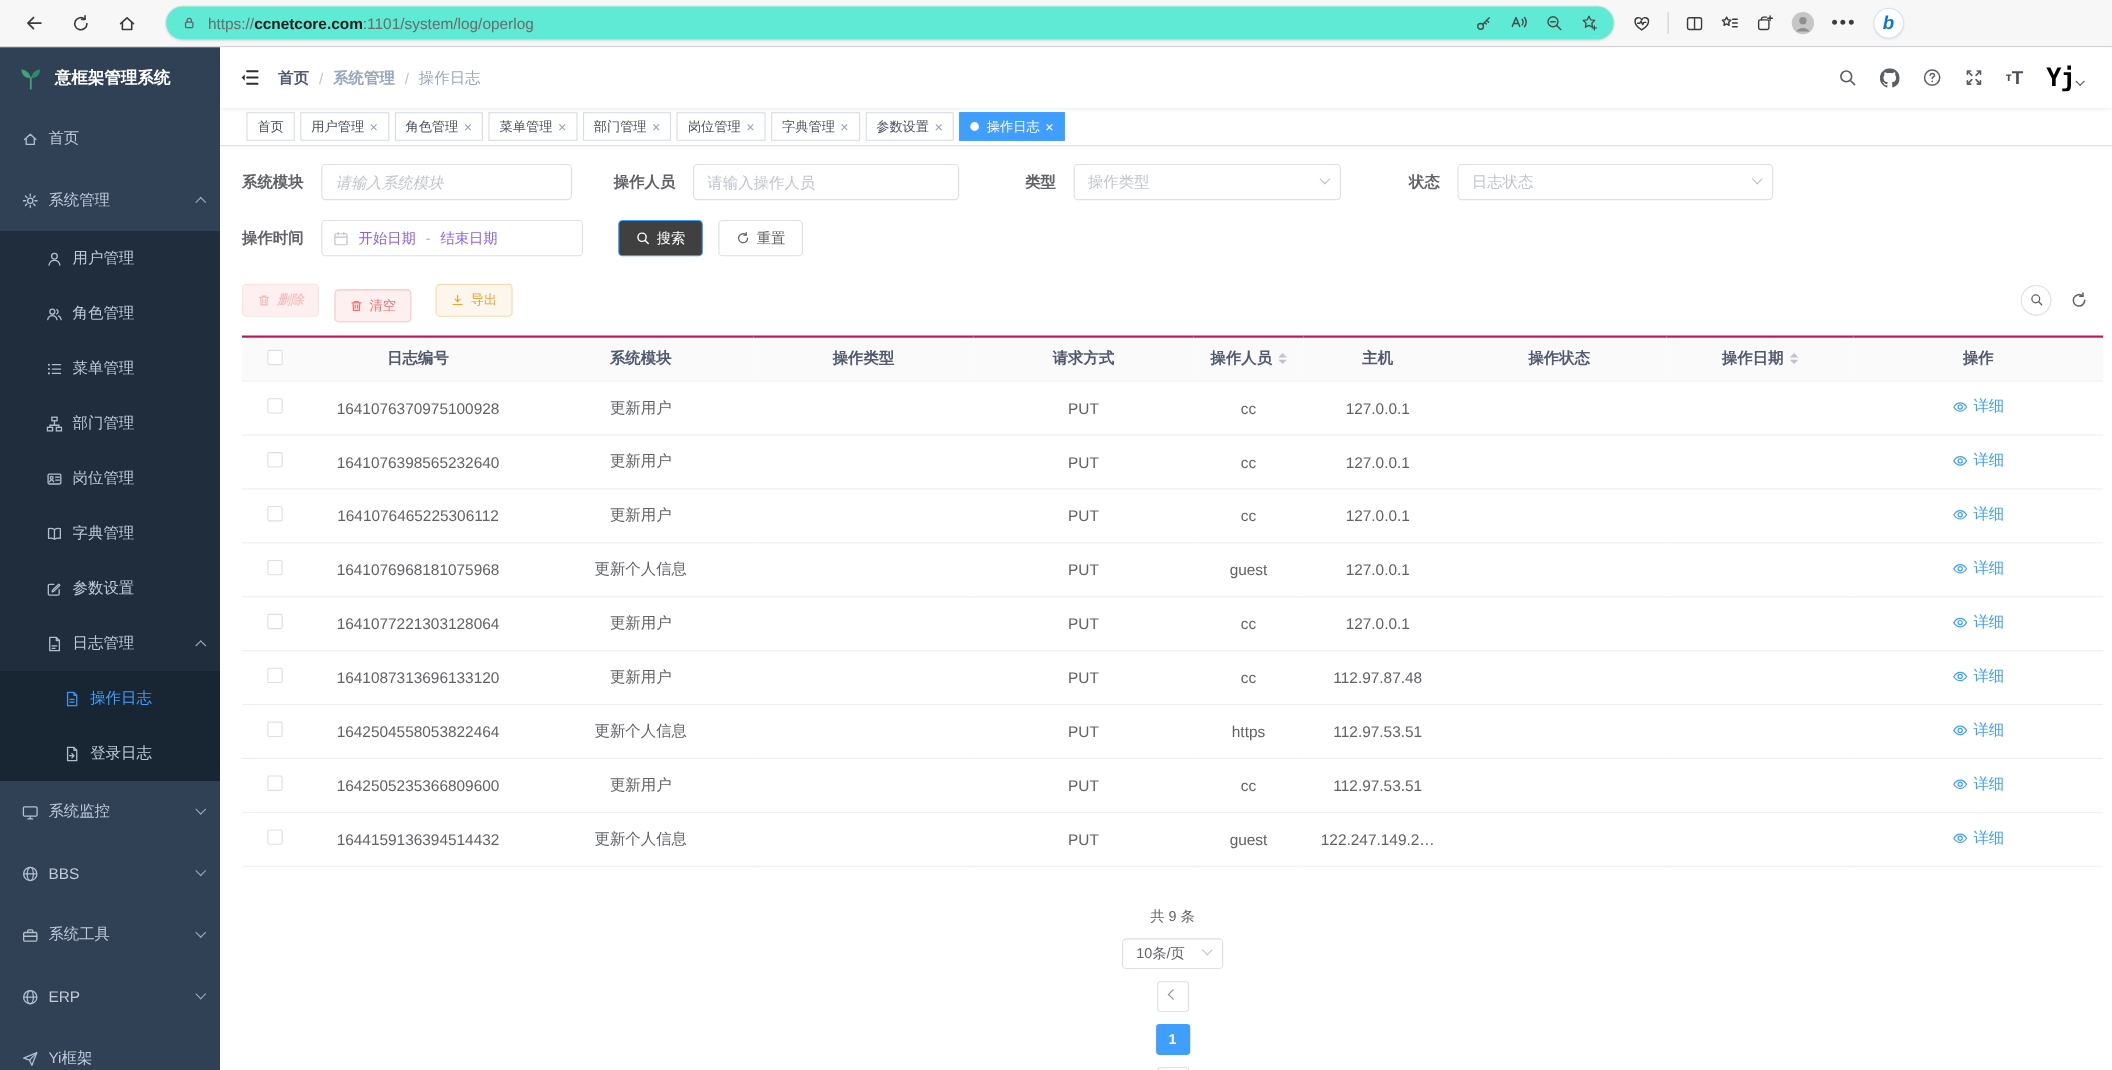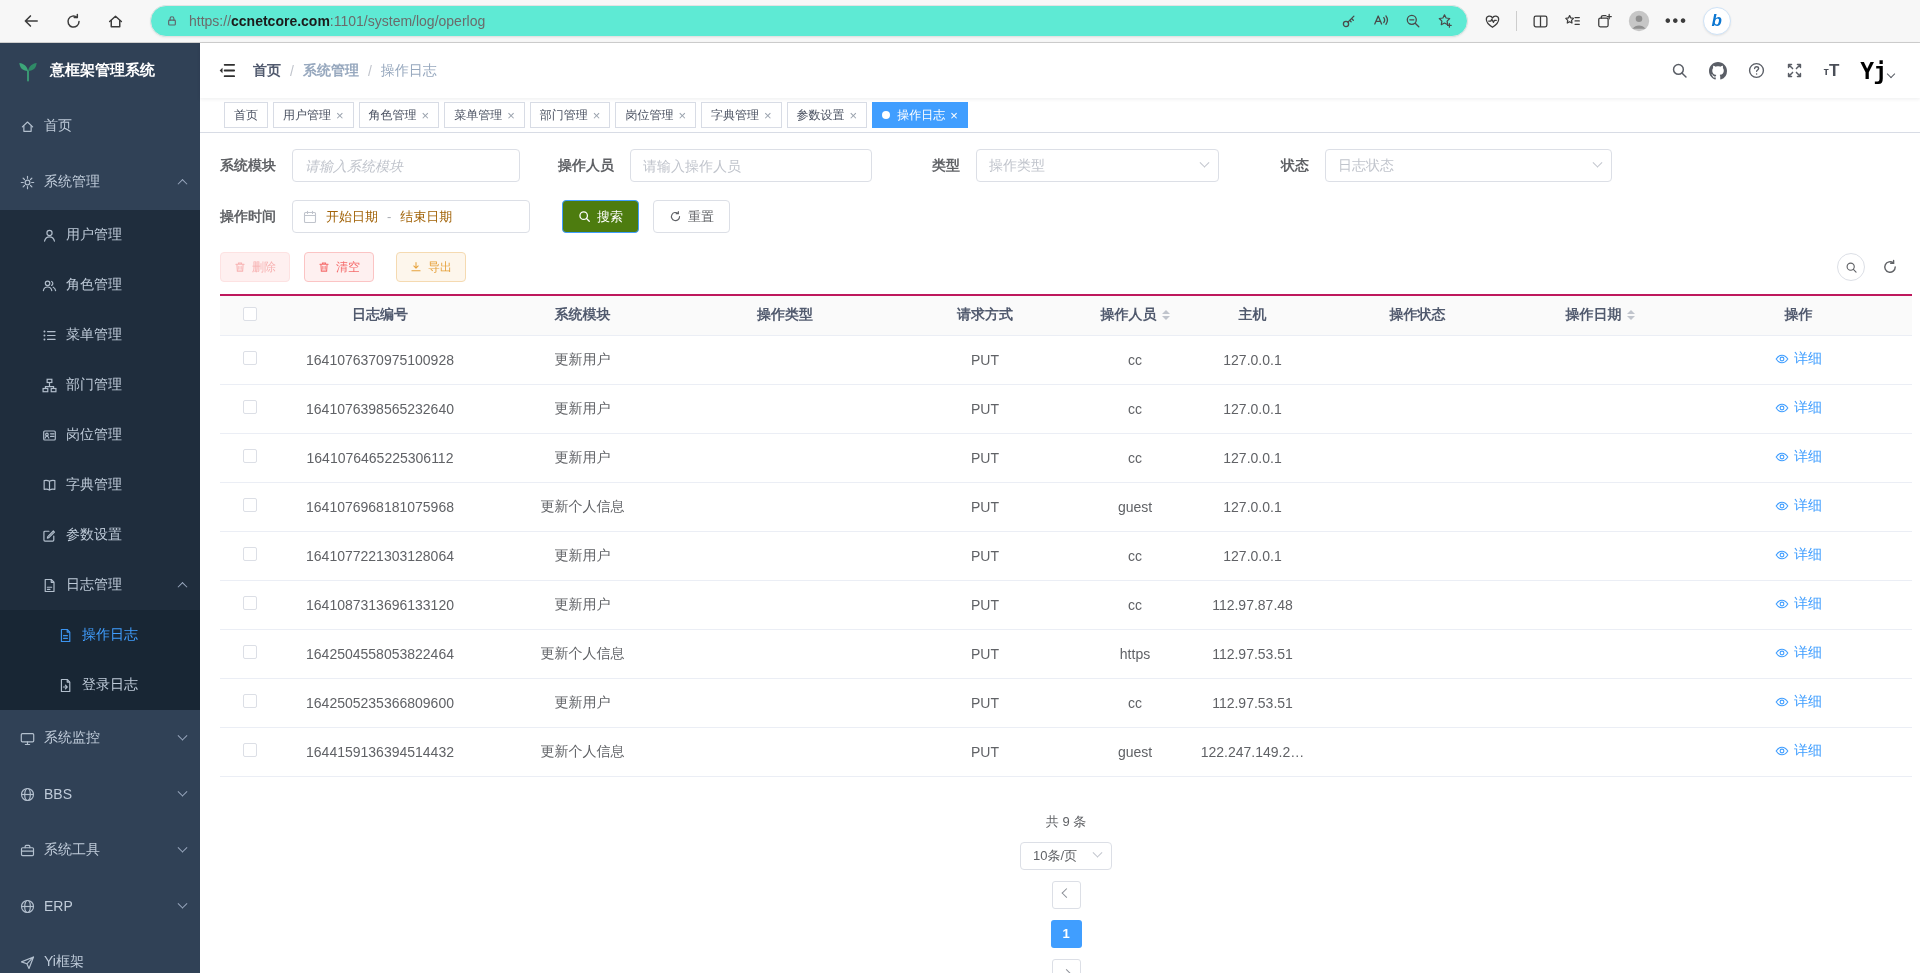--- a/index.html
+++ b/index.html
@@ -80,28 +80,28 @@
   .tinput { height:33px; border:1px solid #dcdfe6; border-radius:4px; padding:0 12px; font-size:14px;
     color:#606266; outline:none; background:#fff; font-family:inherit; }
   .tinput::placeholder { color:#c0c4cc; }
   .sel { height:33px; border:1px solid #dcdfe6; border-radius:4px; background:#fff; display:flex;
     align-items:center; padding:0 10px 0 12px; cursor:pointer; }
   .sel .ph { font-size:14px; color:#c0c4cc; }
   .sel .sel-chev { width:7px; height:7px; border-right:1.3px solid #c0c4cc; border-bottom:1.3px solid #c0c4cc;
     transform:rotate(45deg) translate(-2px,-2px); margin-left:auto; }
   .daterange { width:238px; height:33px; border:1px solid #dcdfe6; border-radius:4px; background:#fff;
     display:flex; align-items:center; gap:9px; padding:0 10px; cursor:pointer; }
-  .daterange .ph { font-size:13px; color:#a16207; white-space:nowrap; }
+  .daterange .ph { font-size:13px; color:#8b5cf6; white-space:nowrap; }
   .daterange .sep { font-size:13px; color:#a8abb2; }
   .btn { height:33px; border-radius:4px; border:1px solid #dcdfe6; background:#fff; display:inline-flex;
     align-items:center; gap:6px; padding:0 15px; font-size:13px; color:#606266; cursor:pointer; font-family:inherit; }
-  .btn-primary { background:#4d7c0f; border-color:#409eff; color:#fff; }
+  .btn-primary { background:#404040; border-color:#409eff; color:#fff; }
   .btn-sm { height:30px; padding:0 13px; font-size:12px; }
-  .btn-danger-plain { background:#fef0f0; border-color:#fbc4c4; color:#f56c6c; }
-  .btn-danger-disabled { background:#fef0f0; border-color:#fde2e2; color:#f7b2b2; cursor:not-allowed; }
+  .btn-danger-plain { background:#fef0f0; border-color:#fbc4c4; color:#f56c6c;margin-top:11px; }
+  .btn-danger-disabled { background:#fef0f0; border-color:#fde2e2; color:#f7b2b2; cursor:not-allowed;font-style:italic; }
   .btn-warning-plain { background:#fdf6ec; border-color:#f5dab1; color:#e6a23c; }
   .toolbar-row { display:flex; align-items:center; margin:19px 0 12px; gap:14px; }
   .toolbar-right { margin-left:auto; display:flex; align-items:center; gap:17px; padding-right:14px; color:#606266; }
   .ring-btn { width:28px; height:28px; border:1px solid #dcdfe6; border-radius:50%; display:flex;
     align-items:center; justify-content:center; cursor:pointer; color:#606266; background:#fff; }
   .plain-ico-btn { cursor:pointer; display:flex; color:#606266; }
 
   
   table.log { width:1692px; border-collapse:collapse; table-layout:fixed; font-size:14px; color:#606266; }
   table.log th { height:40px; background:#fafafa; border-top:2px solid #be185d; border-bottom:1px solid #ebeef5;

